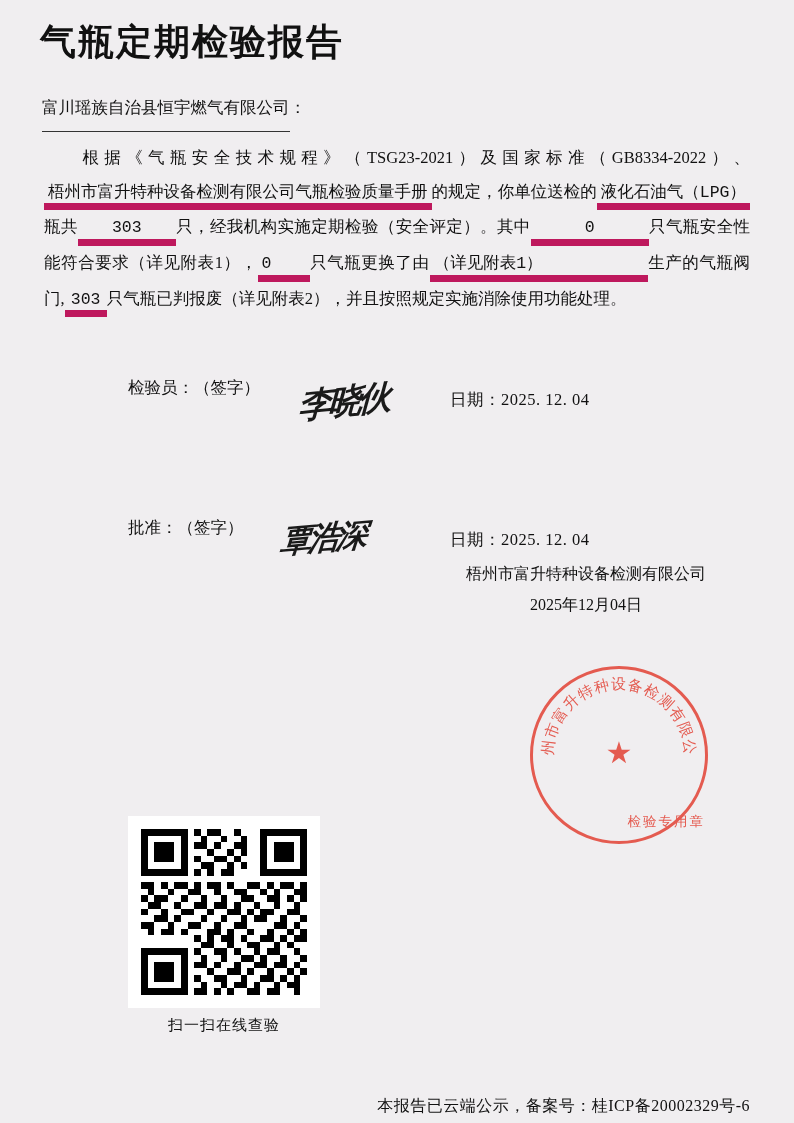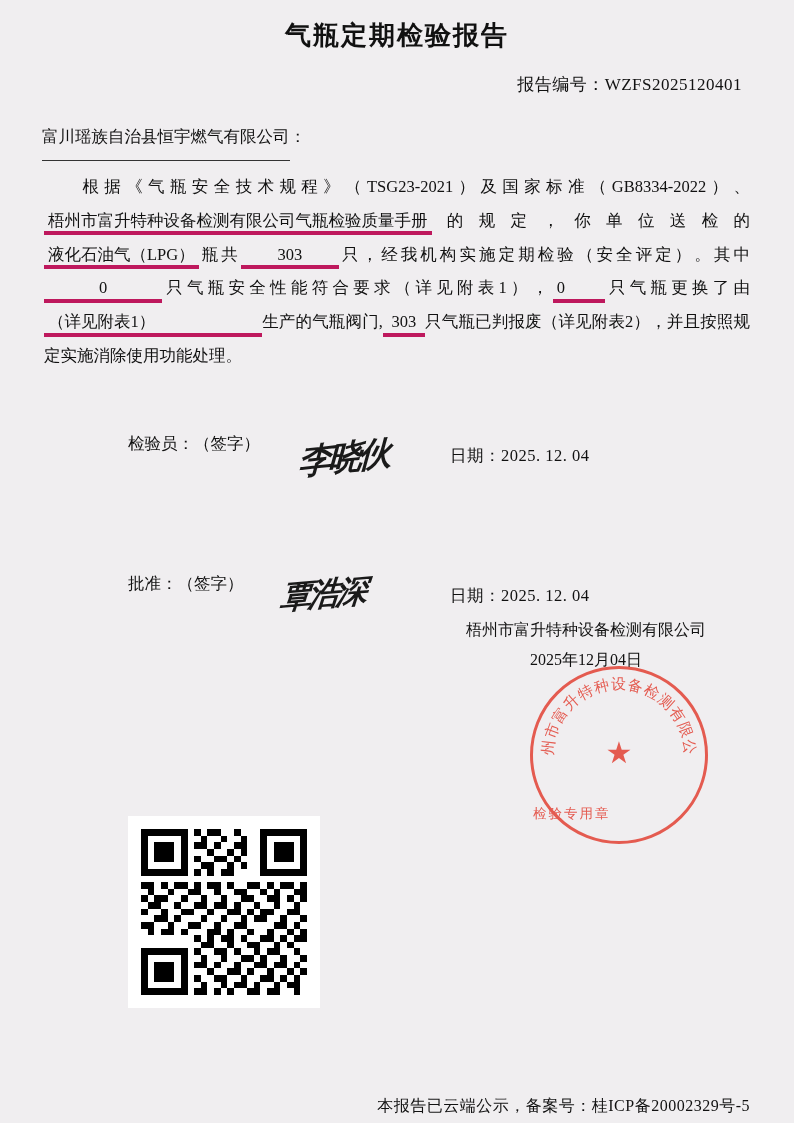--- a/index.html
+++ b/index.html
@@ -16,22 +16,21 @@
     overflow: hidden;
   }
   .page {
     position: relative;
     width: 794px;
     height: 1123px;
     box-sizing: border-box;
     padding: 0 40px;
   }
   .doc-title {
-    text-align: center;
-    font-size: 26px;
+    font-size: 36px;
     font-weight: bold;
     letter-spacing: 2px;
     margin-top: 18px;
     font-family: Liberation Sans, sans-serif;
   }
   .report-no {
     text-align: right;
     font-size: 17px;
     margin-top: 20px;
     padding-right: 12px;
@@ -51,25 +50,26 @@
     font-size: 16.5px;
     line-height: 2.05;
     text-align: justify;
     padding: 0 4px;
   }
   .indent {
     display: inline-block;
     width: 33px;
   }
   .fill {
-    border-bottom: 4px solid #be185d;
+    border-bottom: 7px solid #be185d;
     display: inline-block;
     text-align: center;
     padding: 0 4px;
     line-height: 1.25;
+    font-family: Liberation Mono, monospace;
   }
   .fill-left {
     text-align: left;
   }
   .w-manual { min-width: 300px; }
   .w-gas { min-width: 130px; }
   .w-count { min-width: 90px; }
   .w-qualified { min-width: 110px; }
   .w-valve-num { min-width: 44px; }
   .w-valve-maker { min-width: 210px; }
@@ -142,22 +142,22 @@
     left: 50%;
     top: 50%;
     transform: translate(-50%, -58%);
     font-size: 30px;
     color: #e23b2e;
   }
   .seal-bottom {
     position: absolute;
     left: 0;
     right: 0;
-    bottom: 18px;
-    text-align: left;
+    bottom: 10px;
+    text-align: right;
     font-size: 13.5px;
     letter-spacing: 2px;
     font-family: "Liberation Sans", "DejaVu Sans", sans-serif;
   }
   .seal-arc {
     position: absolute;
     left: 0;
     top: 0;
     width: 172px;
     height: 172px;
@@ -198,23 +198,20 @@
     letter-spacing: 0.5px;
   }
 </style>
 </head>
 <body>
 
 <div class="page">
 
   <div class="doc-title">气瓶定期检验报告</div>
 
-  <div class="report-no">
-    <span>报告编号：</span><span>WZFS2025120401</span>
-  </div>
 
   <div class="addressee">
     <span class="u">富川瑶族自治县恒宇燃气有限公司</span><span>：</span>
   </div>
 
   <div class="body-text">
     <span class="indent"></span><span>根据《气瓶安全技术规程》（TSG23-2021）及国家标准（GB8334-2022）、</span><span class="fill w-manual">梧州市富升特种设备检测有限公司气瓶检验质量手册</span><span>的规定，你单位送检的</span><span class="fill w-gas">液化石油气（LPG）</span><span>瓶共</span><span class="fill w-count">303</span><span>只，经我机构实施定期检验（安全评定）。其中</span><span class="fill w-qualified">0</span><span>只气瓶安全性能符合要求（详见附表1），</span><span class="fill fill-left w-valve-num">0</span><span>只气瓶更换了由</span><span class="fill fill-left w-valve-maker">（详见附表1）</span><span>生产的气瓶阀门,</span><span class="fill w-scrap">303</span><span>只气瓶已判报废（详见附表2），并且按照规定实施消除使用功能处理。</span>
   </div>
 
   <div class="sign-block">
@@ -402,16 +399,17 @@
           <rect x="22" y="25" width="1" height="1"></rect>
           <rect x="24" y="25" width="2" height="1"></rect>
         <rect x="10" y="26" width="2" height="1"></rect>
           <rect x="13" y="26" width="1" height="1"></rect>
           <rect x="15" y="26" width="1" height="1"></rect>
           <rect x="18" y="26" width="2" height="1"></rect>
           <rect x="21" y="26" width="2" height="1"></rect>
           <rect x="25" y="26" width="1" height="1"></rect>
       </g>
     </svg>
-  </div>
-
-  <div class="footer">本报告已云端公示，备案号：桂ICP备20002329号-5</div>
+    <div class="qr-caption">扫一扫在线查验</div>
+  </div>
+
+  <div class="footer">本报告已云端公示，备案号：桂ICP备20002329号-6</div>
 </div>
 
 </body></html>

